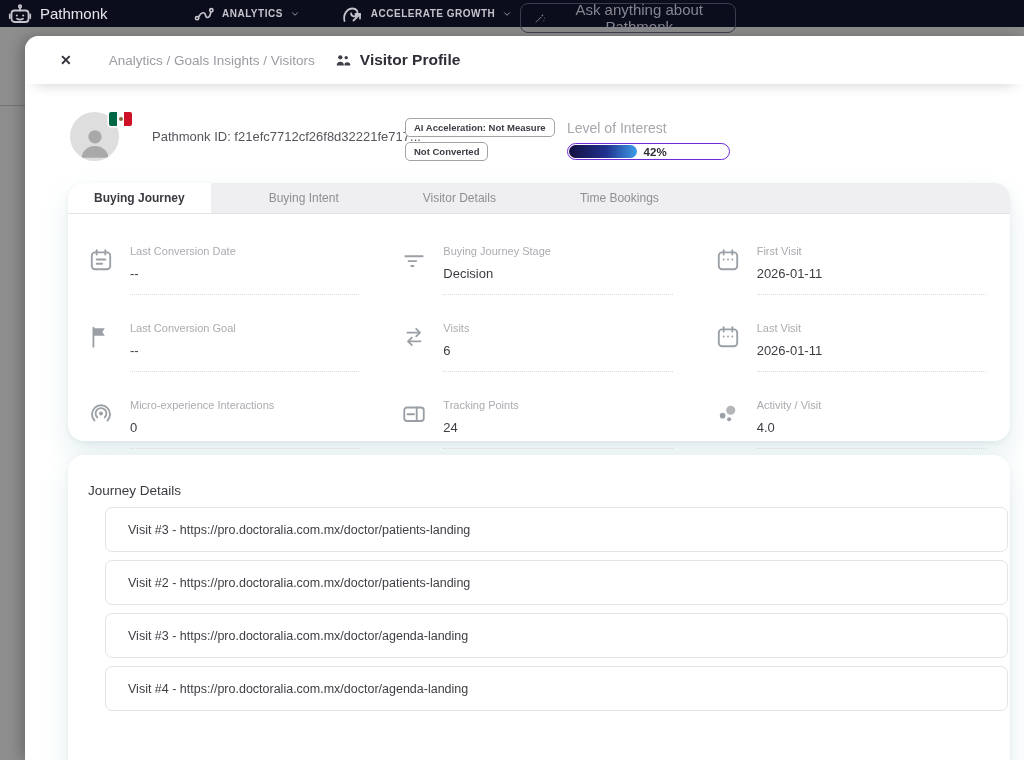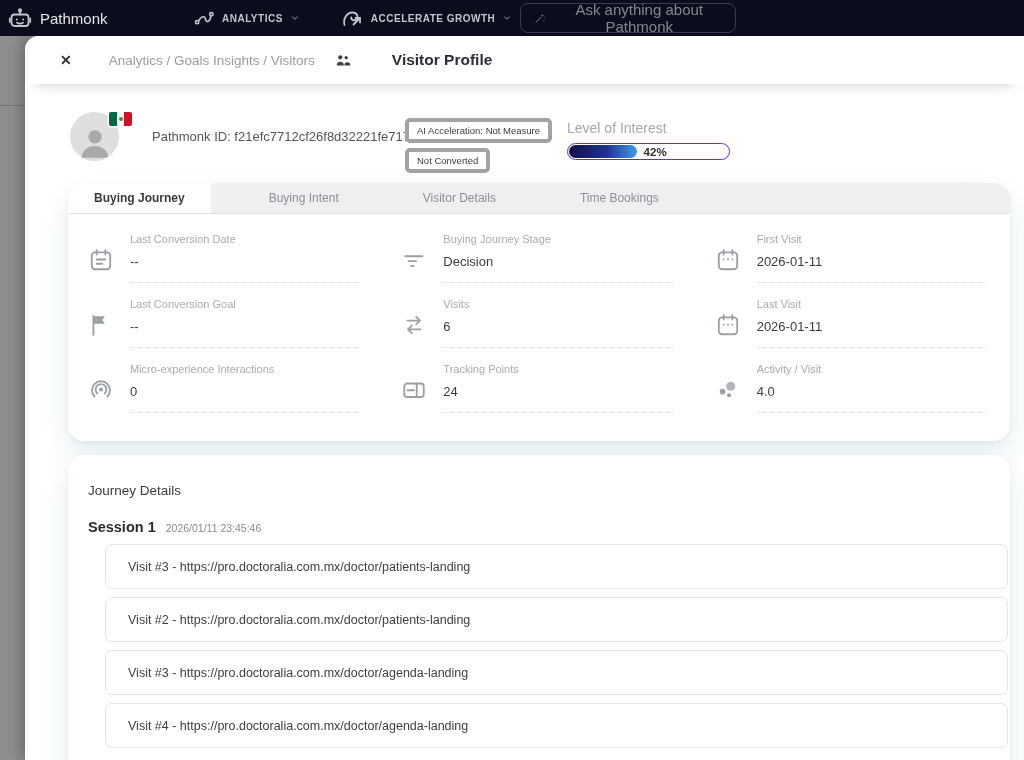--- a/index.html
+++ b/index.html
@@ -1,21 +1,21 @@
 <!DOCTYPE html>
 <html><head>
 <meta charset="utf-8">
 <style>
   * { margin:0; padding:0; box-sizing:border-box; }
   html,body { width:1024px; height:760px; overflow:hidden; background:#8e8e8e;
               font-family:"Liberation Sans", sans-serif; }
   .stage { position:relative; width:1024px; height:760px; }
 
   
-  .topnav { position:absolute; left:0; top:0; right:0; height:36px; background:#0b0d1c;
+  .topnav { position:absolute; left:0; top:0; right:0; height:27px; background:#0b0d1c;
             display:flex; align-items:center; z-index:20; }
   .brand { display:flex; align-items:center; gap:8px; margin-left:8px; color:#e6e6ea;
            font-size:15px; cursor:pointer; }
   .navmenus { position:absolute; left:193px; display:flex; gap:40px; align-items:center; height:100%; }
   .navitem { display:flex; align-items:center; gap:7px; color:#c3c4cb; font-size:10px;
              font-weight:700; letter-spacing:.5px; cursor:pointer; }
   .askbtn { position:absolute; left:520px; top:3px; width:216px; height:30px;
             border:1px solid #3a3d4d; border-radius:8px; background:transparent;
             color:#84868f; font-size:15px; display:flex; align-items:center; gap:10px;
             padding:0 13px; cursor:pointer; font-family:inherit; }
@@ -28,35 +28,35 @@
   
   .modal { position:absolute; left:25px; top:36px; right:0; bottom:0; background:#fff;
            border-top-left-radius:14px; overflow:hidden; box-shadow:-4px 0 14px rgba(0,0,0,.25); }
   .modal-header { height:48px; display:flex; align-items:center; padding-left:35px;
                   position:relative; z-index:5; background:#fff;
                   box-shadow:0 10px 14px -10px rgba(0,0,0,.20); }
   .close { font-size:14px; font-weight:700; color:#33333b; background:none; border:none;
            cursor:pointer; margin-right:37px; line-height:1; font-family:inherit; }
   .crumb { color:#9b9ba3; font-size:13.5px; margin-right:20px; }
   .title-group { display:flex; align-items:center; gap:8px; }
-  .title { font-size:15.5px; font-weight:600; color:#2d2d37;margin-left:32px; }
+  .title { font-size:15.5px; font-weight:600; color:#2d2d37; }
 
   
   .avatar { position:absolute; left:45px; top:76px; width:49px; height:49px;
             border-radius:50%; background:#dedede; display:flex; align-items:flex-end;
             justify-content:center; overflow:hidden; }
   .flag { position:absolute; left:84px; top:76px; width:23px; height:14px; border-radius:2px;
           background:linear-gradient(90deg,#006847 0 33%,#ffffff 33% 66%,#ce1126 66% 100%);
           box-shadow:0 0 0 1.5px #fff; }
   .flag::after { content:''; position:absolute; left:50%; top:50%; width:4px; height:4px;
                  margin:-2px 0 0 -2px; border-radius:50%; background:#8a6a3c; }
   .pid { position:absolute; left:127px; top:93px; font-size:13px; color:#55555c; }
   .badges { position:absolute; left:380px; top:82px; }
-  .badge { display:block; width:max-content; border:4px solid #a3a3a3; border-radius:5px;
-           font-size:9.5px; font-weight:400; color:#3c3c44; padding:3px 8px;
+  .badge { display:block; width:max-content; border:1px solid #a3a3a3; border-radius:5px;
+           font-size:9.5px; font-weight:700; color:#3c3c44; padding:3px 8px;
            margin-bottom:5px; background:#fff; }
   .interest { position:absolute; left:542px; top:84px; }
   .interest-label { font-size:14px; color:#a7a7ad; margin-bottom:7px; }
   .bar { width:163px; height:17px; border:1px solid #6d28d9; border-radius:9px;
          position:relative; background:#fff; }
   .fill { position:absolute; top:1px; bottom:1px; left:1px; width:42%; border-radius:8px;
           background:linear-gradient(90deg,#131040,#20318f 55%,#3f9de9); }
   .pct { position:absolute; top:1px; line-height:14px; font-size:11.5px; font-weight:700;
          color:#2e2e38; white-space:nowrap; }
 
@@ -69,21 +69,21 @@
   .tabbar { height:31px; background:#efeff1; border-bottom:1px solid #e3e3e5;
             border-radius:16px 16px 0 0; display:flex; overflow:hidden;gap:32px; }
   .tab { line-height:31px; padding:0 26px; font-size:12px; color:#8e8e95; cursor:pointer; }
   .tab.active { background:#fff; color:#3a3a41; font-weight:600; }
 
   .stats-grid { display:grid; grid-template-columns:1fr 1fr 1fr; padding:4px 24px 0 20px;
                 column-gap:42px; }
   .stat-cell { display:flex; gap:16px; padding-top:12px; }
   .stat-icon { width:26px; flex:none; margin-top:17px; display:flex; }
   .stat-body { flex:1; border-bottom:1px dotted #d9d9db; padding-bottom:13px; }
-  .stat-label { font-size:11px; color:#ababb1; margin-top:3px; }
+  .stat-label { font-size:11px; color:#ababb1; margin-top:15px; }
   .stat-value { font-size:13px; color:#3c3c43; margin-top:9px; }
 
   .journey-title { margin:28px 0 0 20px; font-size:13.5px; color:#3a3a40; }
   .session-row { margin:21px 0 0 20px; display:flex; align-items:baseline; gap:10px; }
   .session-name { font-size:14.5px; font-weight:700; color:#2a2a30; }
   .session-time { font-size:10.5px; color:#8b8b92; }
   .visits { margin:9px 2px 0 37px; }
   .visit-item { height:45px; border:1px solid #e4e4e6; border-radius:7px; margin-bottom:8px;
                 display:flex; align-items:center; padding-left:22px; font-size:12.5px;
                 color:#3e3e45; background:#fff; cursor:pointer; }
@@ -327,24 +327,20 @@
             <div class="stat-label">Activity / Visit</div>
             <div class="stat-value">4.0</div>
           </span>
         </div>
 
       </div>
     </section>
 
     <section class="card journey-card">
       <div class="journey-title">Journey Details</div>
-      <div class="session-row">
-        <span class="session-name">Session 1</span>
-        <span class="session-time">2026/01/11 23:45:46</span>
-      </div>
       <div class="visits">
         <div class="visit-item">Visit #3 - https://pro.doctoralia.com.mx/doctor/patients-landing</div>
         <div class="visit-item">Visit #2 - https://pro.doctoralia.com.mx/doctor/patients-landing</div>
         <div class="visit-item">Visit #3 - https://pro.doctoralia.com.mx/doctor/agenda-landing</div>
         <div class="visit-item">Visit #4 - https://pro.doctoralia.com.mx/doctor/agenda-landing</div>
       </div>
     </section>
 
   </div>
 </div>

